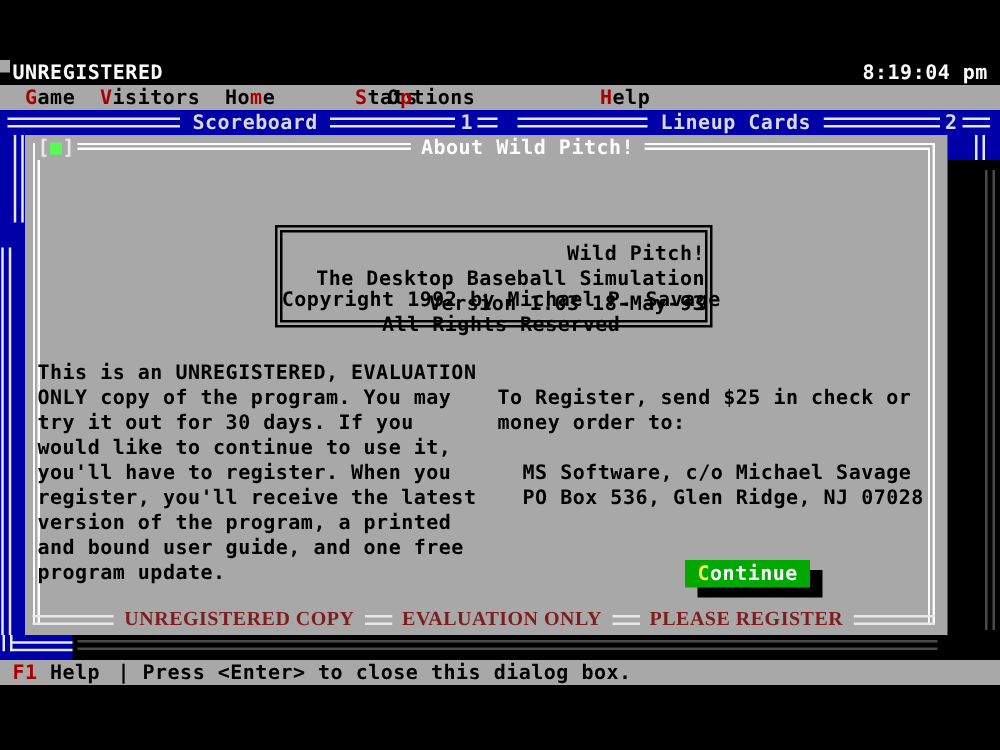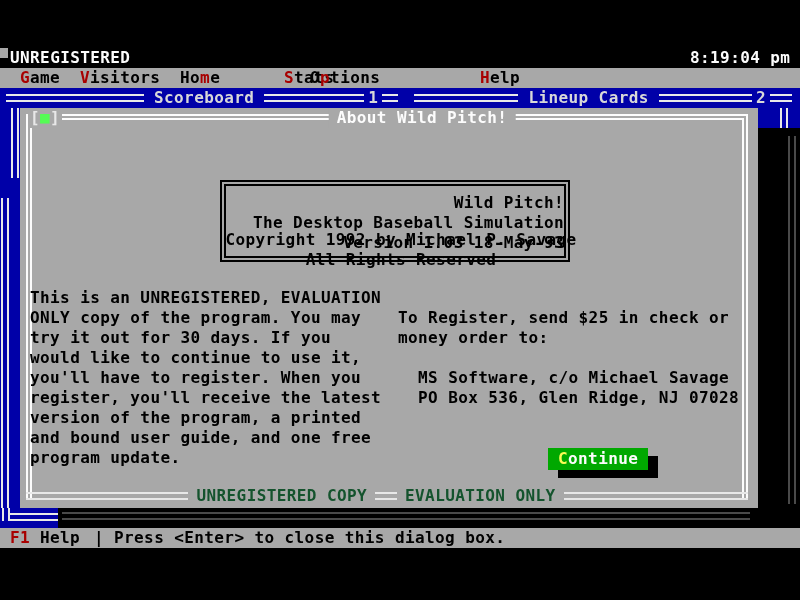--- a/index.html
+++ b/index.html
@@ -39,21 +39,21 @@
   .closebox .led{color:#54FC54;}
   .aboutbox{position:absolute;left:200px;top:28px;width:350px;height:82px;
     border:6px double #000;box-sizing:border-box;text-align:right;padding-top:7px;white-space:pre-line;margin-top:44px;}
   .copyright{position:absolute;left:12px;top:122px;width:100%;text-align:center;white-space:pre-line;}
   .para{position:absolute;white-space:pre;}
   .btn{position:absolute;left:528px;top:340px;height:22px;line-height:22px;
     background:#00A800;color:#FCFCFC;padding:0 10px;box-shadow:10px 8px 0 #000;white-space:pre;}
   .btn .bhot{color:#FCFC54;}
   .dlg-footer{position:absolute;left:6px;right:10px;top:378px;height:20px;
     display:flex;align-items:center;}
-  .dlg-footer .txt{background:#A8A8A8;padding:0 8px;white-space:pre;color:#14532d;}
+  .dlg-footer .txt{background:#A8A8A8;padding:0 8px;white-space:pre;color:#7f1d1d;font-family:Liberation Serif, serif;}
   .dlg-footer .seg{width:22px;}
   .dlg-footer .grow{flex:1;}
   
   .statusbar{top:480px;background:#A8A8A8;color:#000;}
   .statusbar span{position:absolute;top:0;white-space:pre;}
   .mouseblk{left:0;top:0;width:8px;height:10px;background:#A8A8A8;}
 </style>
 </head>
 <body>
 
@@ -142,20 +142,21 @@
   PO Box 536, Glen Ridge, NJ 07028</div>
 
       <div class="btn"><span class="bhot">C</span><span>ontinue</span></div>
 
       <div class="dlg-footer">
         <div class="dline grow"></div>
         <span class="txt">UNREGISTERED COPY</span>
         <div class="dline seg"></div>
         <span class="txt">EVALUATION ONLY</span>
         <div class="dline seg"></div>
+        <span class="txt">PLEASE REGISTER</span>
         <div class="dline grow"></div>
       </div>
     </div>
 
     <div class="row statusbar">
       <span class="hot" style="left:10px;">F1</span>
       <span style="left:40px;">Help</span>
       <span style="left:94px;">|</span>
       <span style="left:114px;">Press &lt;Enter&gt; to close this dialog box.</span>
     </div>

